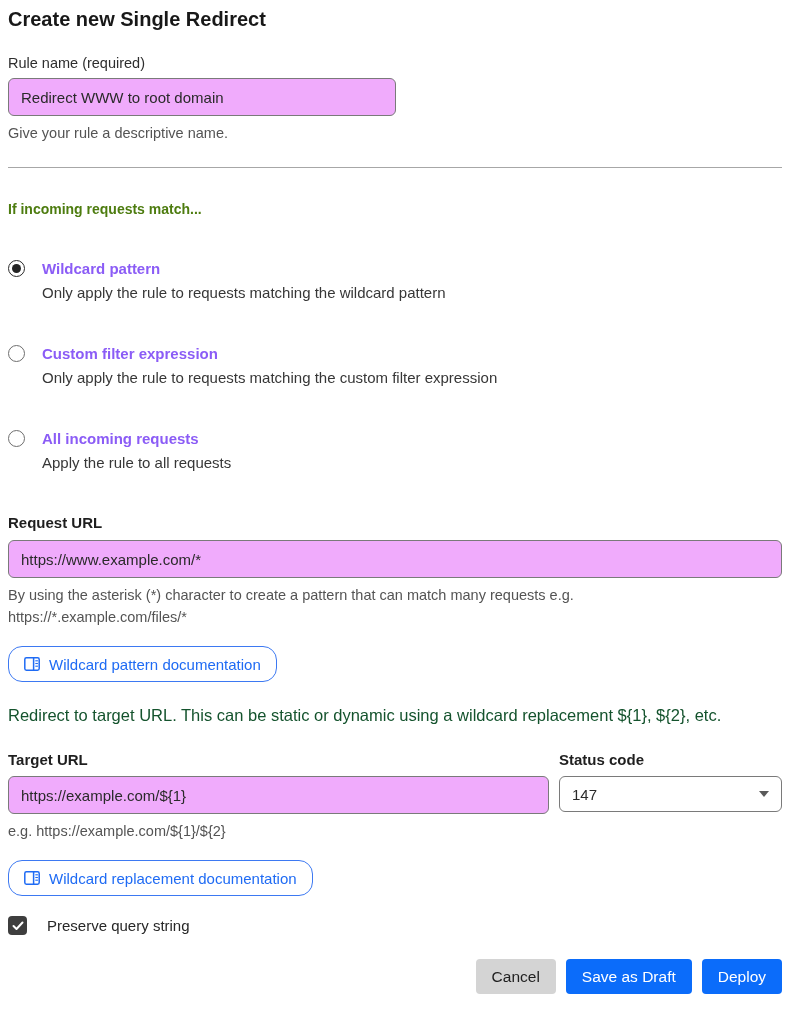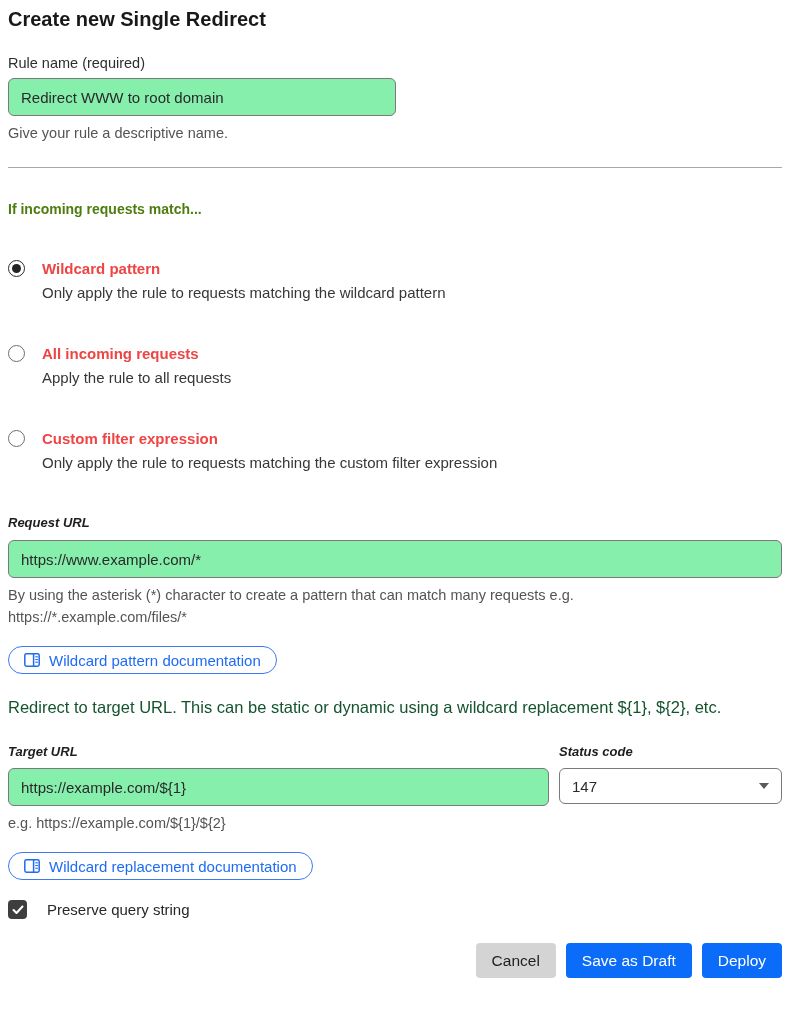--- a/index.html
+++ b/index.html
@@ -11,53 +11,53 @@
   html,body{margin:0;padding:0;}
   body{
     width:790px;height:1031px;overflow:hidden;background:#ffffff;
     font-family:"Liberation Sans",sans-serif;color:#2e2e2e;
     padding:6px 8px;
   }
   h1{font-size:20px;font-weight:700;color:#181818;margin:0;line-height:26px;}
   h2{font-size:14px;font-weight:700;color:#4d7c0f;margin:0;line-height:22px;}
 
   .label{font-size:14.5px;color:#2e2e2e;line-height:20px;display:block;}
-  .label.bold{font-weight:700;color:#1e1e1e;font-size:13px;font-style:italic;}
+  .label.bold{font-weight:700;color:#1e1e1e;font-size:15px;}
   .help{font-size:14.5px;color:#545454;line-height:21px;}
 
   input.text{
     height:38px;border:1px solid #7a7a7a;border-radius:6px;
-    padding:0 12px;font-size:15px;color:#2a2a2a;background:#86efac;
+    padding:0 12px;font-size:15px;color:#2a2a2a;background:#f0abfc;
     font-family:"Liberation Sans",sans-serif;outline:none;display:block;
   }
   .rule-input{width:388px;margin-top:5px;}
   .full-input{width:100%;height:36px;margin-top:7px;}
 
   .mt-label-rule{margin-top:21px;}
   hr.divider{border:none;border-top:1px solid #a7a7a7;margin:23px 0 0 0;}
   .section-heading{margin-top:30px;}
   .radio-group{margin-top:38px;}
   .radio-item{display:flex;gap:17px;margin-bottom:40px;cursor:pointer;}
   .radio{
     width:17px;height:17px;border:1.5px solid #6e6e6e;border-radius:50%;
     position:relative;flex-shrink:0;margin-top:2px;background:#fff;
   }
   .radio.checked{border-color:#2b2b2b;}
   .radio.checked::after{
     content:"";position:absolute;inset:3px;background:#242424;border-radius:50%;
   }
   .radio-texts{display:flex;flex-direction:column;gap:3px;}
-  .radio-label{font-size:15px;font-weight:700;color:#ef4444;line-height:21px;}
+  .radio-label{font-size:15px;font-weight:700;color:#8b5cf6;line-height:21px;}
   .radio-desc{font-size:15px;color:#373737;line-height:21px;}
 
   .request-url-label{margin-top:4px;}
   .help-block{margin-top:7px;line-height:21.5px;}
 
   .pill{
-    margin-top:18px;height:28px;display:inline-flex;align-items:center;gap:9px;
+    margin-top:18px;height:36px;display:inline-flex;align-items:center;gap:9px;
     border:1px solid var(--pill-border);border-radius:14px;background:#fff;
     color:var(--link-blue);font-size:15px;padding:0 15px;cursor:pointer;
     font-family:"Liberation Sans",sans-serif;
   }
   .pill svg{display:block;}
 
   .then-heading{margin-top:33px;}
   .lede{margin:22px 0 0 0;font-size:16.5px;color:#14532d;line-height:22px;}
 
   .fields-row{display:flex;gap:10px;margin-top:24px;}
@@ -110,30 +110,30 @@
       <span class="radio checked"></span>
       <span class="radio-texts">
         <span class="radio-label">Wildcard pattern</span>
         <span class="radio-desc">Only apply the rule to requests matching the wildcard pattern</span>
       </span>
     </label>
 
     <label class="radio-item">
       <span class="radio"></span>
       <span class="radio-texts">
-        <span class="radio-label">All incoming requests</span>
-        <span class="radio-desc">Apply the rule to all requests</span>
+        <span class="radio-label">Custom filter expression</span>
+        <span class="radio-desc">Only apply the rule to requests matching the custom filter expression</span>
       </span>
     </label>
 
     <label class="radio-item">
       <span class="radio"></span>
       <span class="radio-texts">
-        <span class="radio-label">Custom filter expression</span>
-        <span class="radio-desc">Only apply the rule to requests matching the custom filter expression</span>
+        <span class="radio-label">All incoming requests</span>
+        <span class="radio-desc">Apply the rule to all requests</span>
       </span>
     </label>
 
   </div>
 
   <label class="label bold request-url-label">Request URL</label>
   <input type="text" class="text full-input" value="https://www.example.com/*" style="">
   <div class="help help-block">
     <div>By using the asterisk (*) character to create a pattern that can match many requests e.g.</div>
     <div>https://*.example.com/files/*</div>

